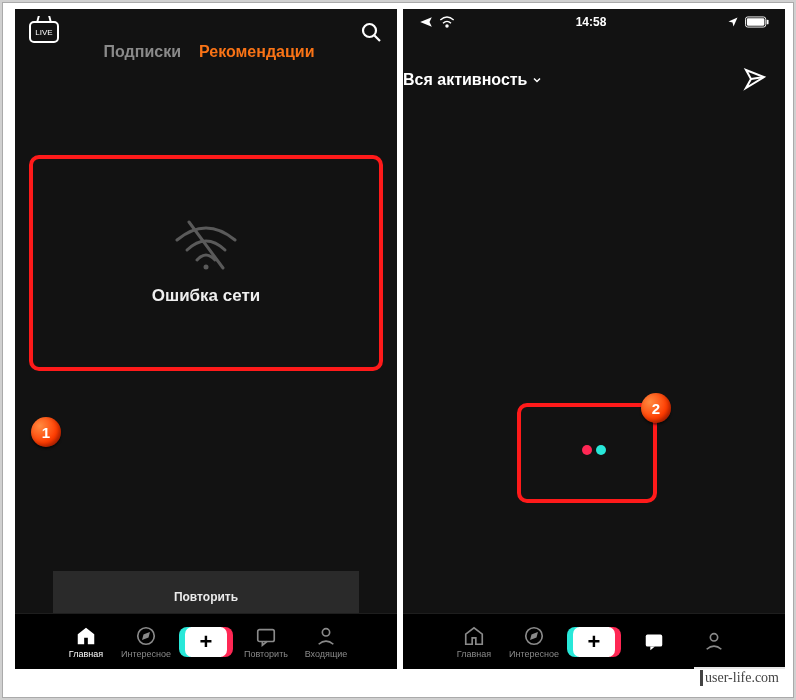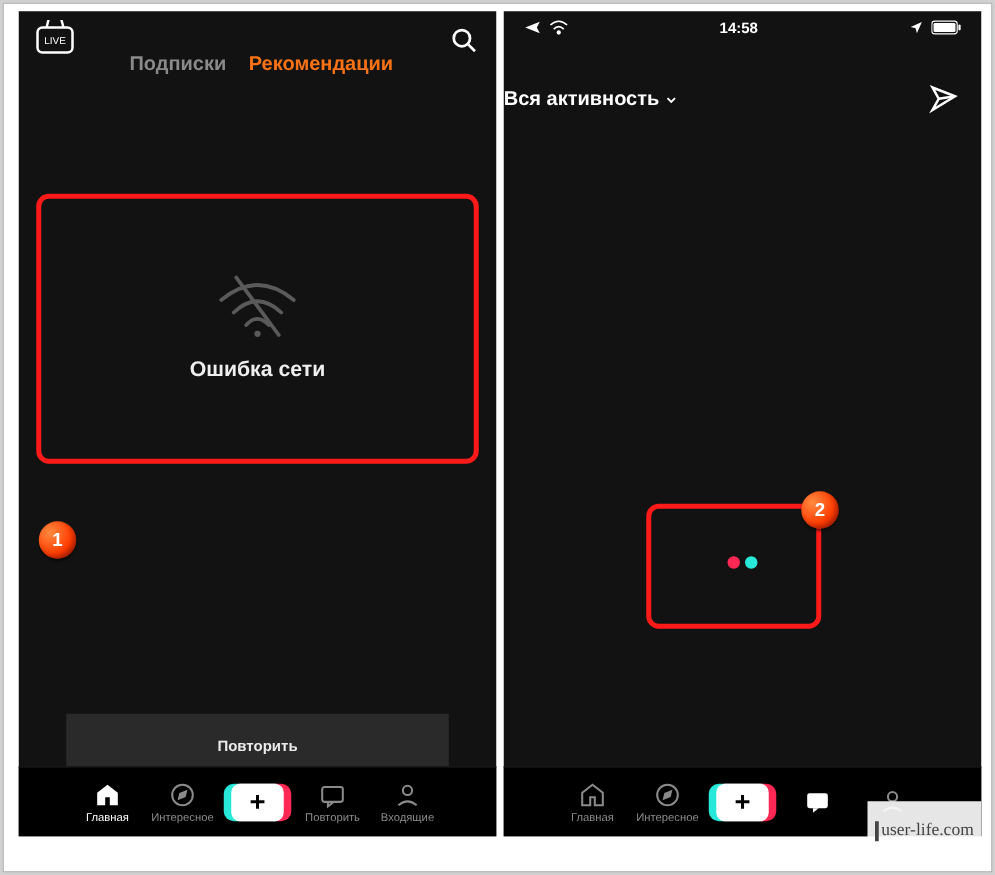--- a/index.html
+++ b/index.html
@@ -131,21 +131,21 @@
 .create-btn .plus {
   position:relative; z-index:2; font-size:22px; font-weight:900; color:#000;
   background:#fff; width:42px; height:30px; border-radius:7px;
   display:flex; align-items:center; justify-content:center;
 }
 
 
 .watermark {
   position:absolute; right:8px; bottom:8px;
   background:rgba(255,255,255,0.9); color:#444; font-size:14px;
-  padding:16px 6px; display:flex; align-items:center; gap:2px;
+  padding:3px 6px; display:flex; align-items:center; gap:2px;
   font-family: Georgia, serif;
 }
 .watermark .bar { display:inline-block; width:3px; height:16px; background:#444; }
 
 svg { display:block; }
 </style>
 </head>
 <body>
 
 <div class="frame">

